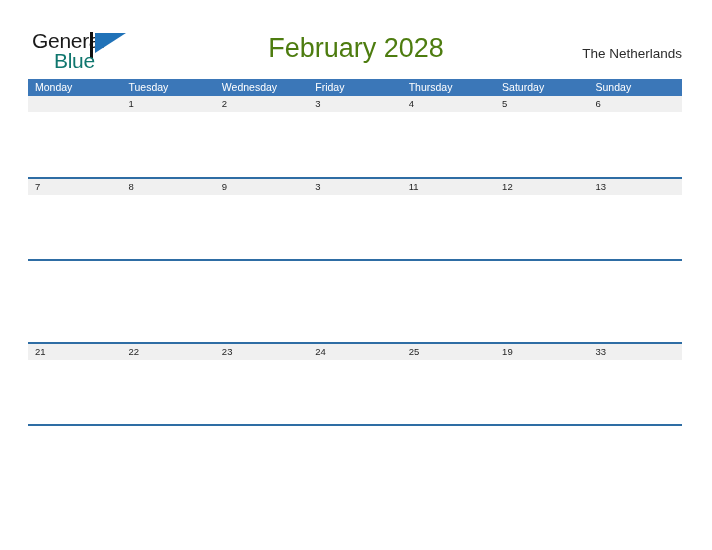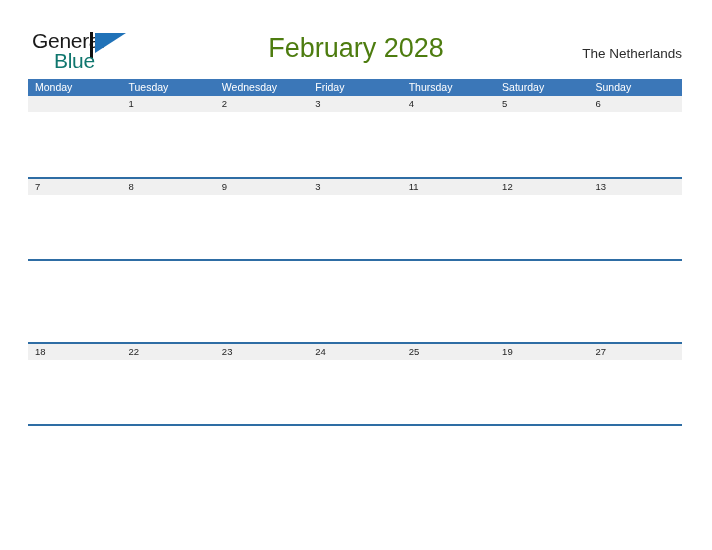--- a/index.html
+++ b/index.html
@@ -201,27 +201,27 @@
       </div>
       <div class="day-body"></div>
     </div>
 
     <div class="week-row sep">
       <div class="day-body"></div>
     </div>
 
     <div class="week-row sep">
       <div class="date-band">
-        <div class="day-cell">18</div>
+        <div class="day-cell">21</div>
         <div class="day-cell">22</div>
         <div class="day-cell">23</div>
         <div class="day-cell">24</div>
         <div class="day-cell">25</div>
         <div class="day-cell">19</div>
-        <div class="day-cell">27</div>
+        <div class="day-cell">33</div>
       </div>
       <div class="day-body"></div>
     </div>
 
     <div class="week-row sep">
       <div class="day-body"></div>
     </div>
 
   </div>
 </div>

